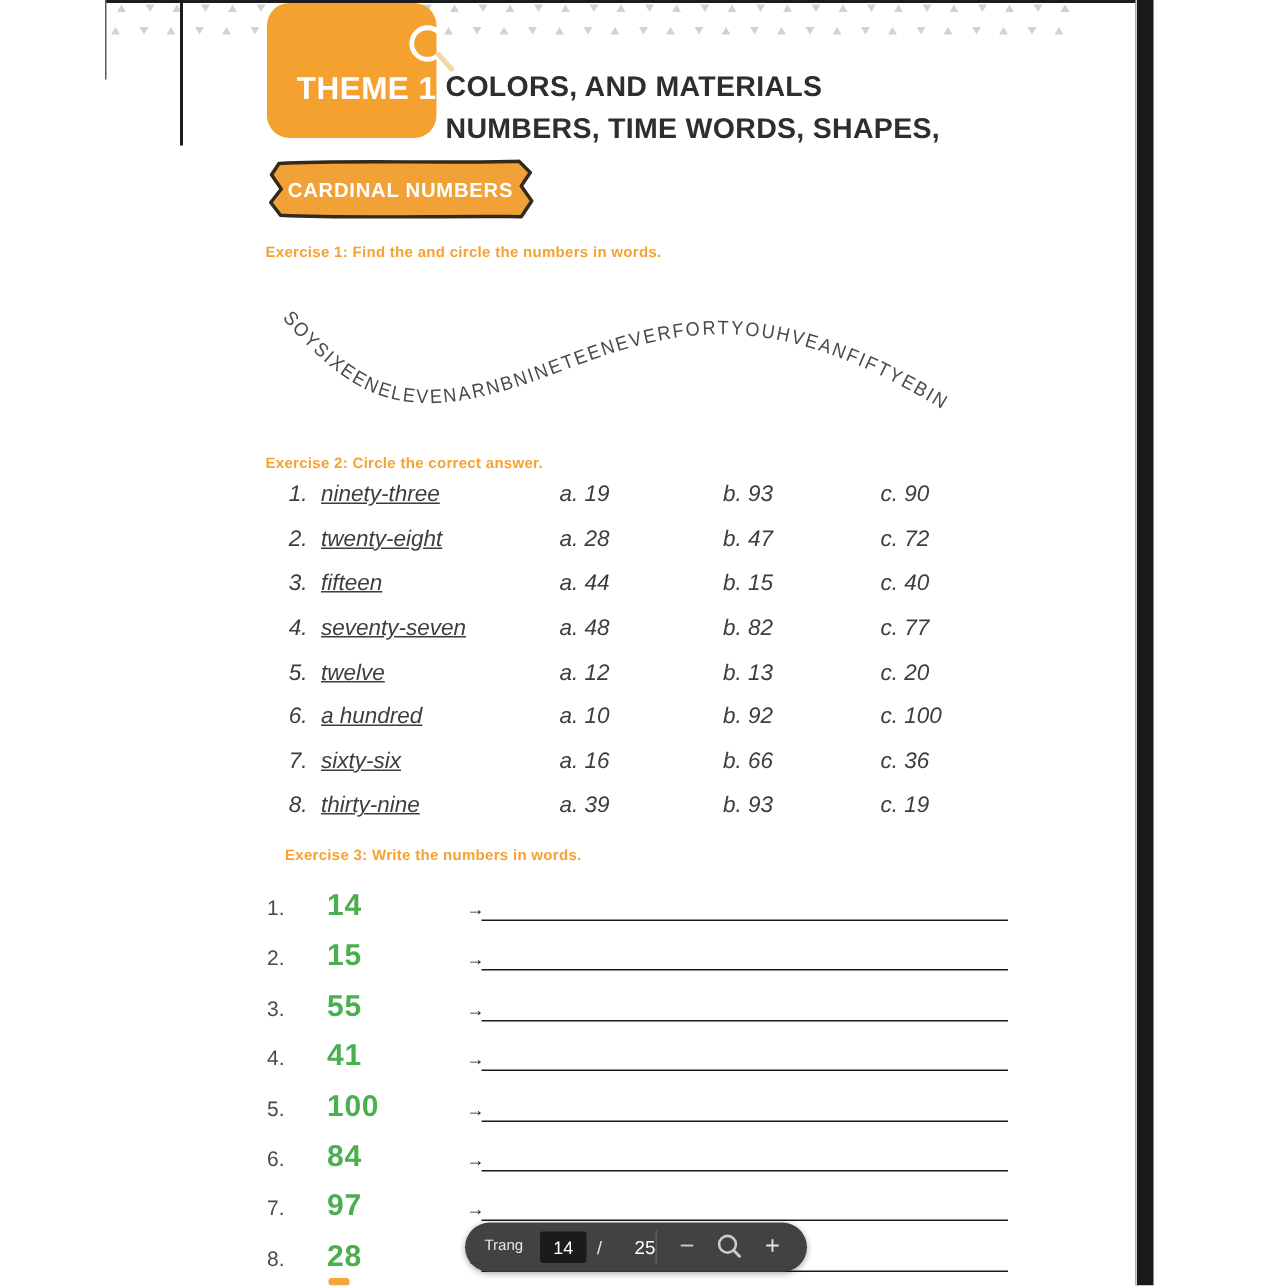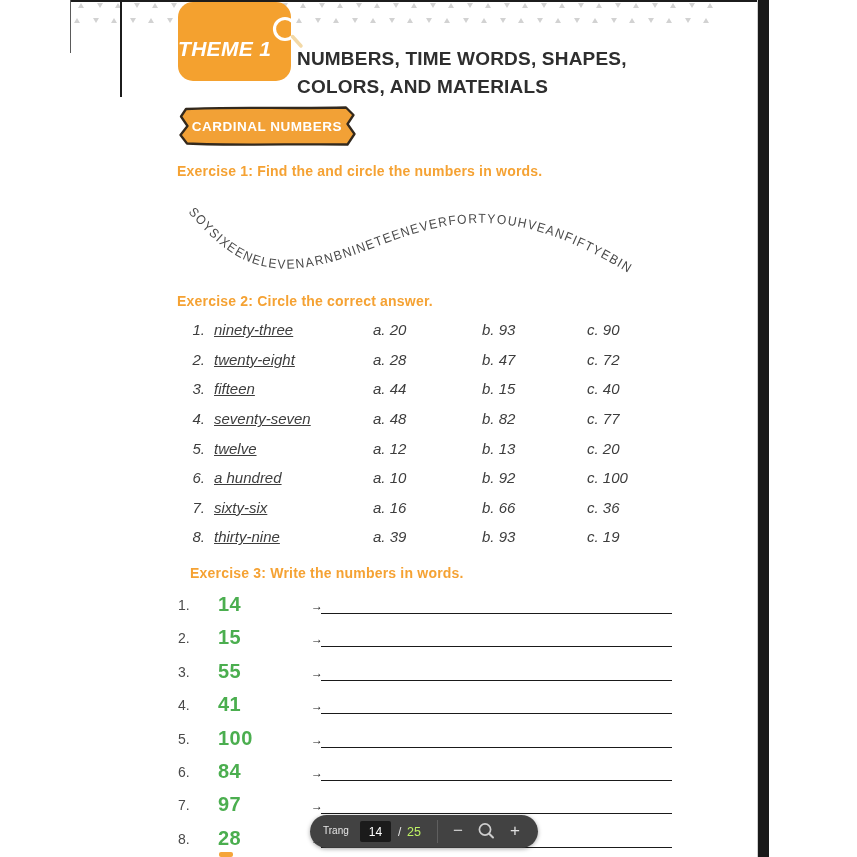--- a/index.html
+++ b/index.html
@@ -16,38 +16,38 @@
   .scrollbar{left:757px;top:0;width:11px;height:857px;background:#191919;border-left:1px solid #cfcfcf;z-index:20;}
 
   
   .tri-row{position:absolute;height:6px;white-space:nowrap;z-index:1;}
   .tri{display:inline-block;width:0;height:0;margin-right:12.5px;vertical-align:top;}
   .tri-up{border-left:3.5px solid transparent;border-right:3.5px solid transparent;border-bottom:5.5px solid #d2d2d2;}
   .tri-down{border-left:3.5px solid transparent;border-right:3.5px solid transparent;border-top:5.5px solid #d2d2d2;}
 
   
   .theme-badge{
-    left:178px;top:2px;width:113px;height:79px;background:#F4A12F;border-radius:15px;
-    display:flex;align-items:flex-end;justify-content:flex-start;z-index:3;font-style:italic;
+    left:178px;top:2px;width:113px;height:90px;background:#F4A12F;border-radius:15px;
+    display:flex;align-items:flex-end;justify-content:flex-end;z-index:3;
   }
   .theme-badge span{color:#fff;font-size:21px;font-weight:bold;letter-spacing:.3px;padding-bottom:20px;}
   .badge-magnifier{left:264px;top:8px;z-index:4;}
   .page-title{
     left:297px;top:45px;width:345px;z-index:3;color:#2e2e2e;
     font-size:19px;font-weight:bold;line-height:28px;letter-spacing:.2px;
   }
 
   
   .ribbon-svg{left:170px;top:100px;z-index:3;}
   .ribbon-svg text{fill:#ffffff;font-family:"Liberation Sans",sans-serif;font-size:13.5px;font-weight:bold;letter-spacing:.5px;}
 
   
-  .ex-heading{color:#F5A233;font-size:14px;font-weight:bold;letter-spacing:.2px;z-index:2;}
+  .ex-heading{color:#F5A233;font-size:10px;font-weight:bold;letter-spacing:.2px;z-index:2;}
   .ex1-h{left:177px;top:163px;}
-  .ex2-h{left:177px;top:293px;}
+  .ex2-h{left:177px;top:304px;}
   .ex3-h{left:177px;top:565px;margin-left:13px;}
 
   
   .wave-svg{left:178px;top:196px;z-index:2;}
   .wave-svg text{fill:#4a4a4a;font-family:"Liberation Sans",sans-serif;font-size:13px;letter-spacing:1.5px;}
 
   
   .ex2-table{left:177px;top:315px;width:480px;z-index:2;}
   .ex2-row{display:grid;grid-template-columns:28px 168px 109px 105px auto;height:29.6px;align-items:center;
     font-style:italic;font-size:15px;color:#3d3d3d;}
@@ -67,21 +67,21 @@
   .toolbar{
     left:310px;top:815px;width:228px;height:33px;background:rgba(58,58,58,.96);
     border-radius:16.5px;z-index:15;box-shadow:0 1px 4px rgba(0,0,0,.35);
   }
   .toolbar .t-label{position:absolute;left:13px;top:10px;font-size:10px;color:#e6e6e6;text-align:right;}
   .toolbar .t-input{
     position:absolute;left:50px;top:6px;width:31px;height:21px;background:#1b1b1b;border:none;
     border-radius:2px;color:#fff;font-size:12px;text-align:center;font-family:"Liberation Sans",sans-serif;padding:0;
   }
   .toolbar .t-slash{position:absolute;left:88px;top:10px;font-size:12px;color:#e6e6e6;}
-  .toolbar .t-total{position:absolute;left:97px;top:10px;font-size:12.5px;color:#bef264;}
+  .toolbar .t-total{position:absolute;left:113px;top:10px;font-size:12.5px;color:#ffffff;}
   .toolbar .t-div{position:absolute;left:127px;top:5px;width:1px;height:23px;background:#5f5f5f;}
   .toolbar .t-minus{position:absolute;left:139px;top:8px;width:18px;height:18px;color:#cdcdcd;font-size:17px;line-height:16px;text-align:center;cursor:pointer;}
   .toolbar .t-zoom{position:absolute;left:167px;top:7px;cursor:pointer;}
   .toolbar .t-plus{position:absolute;left:196px;top:7px;width:18px;height:18px;color:#e0e0e0;font-size:17px;line-height:18px;text-align:center;cursor:pointer;}
 </style>
 </head>
 <body>
 
 <div class="abs top-edge"></div>
 <div class="abs edge-v1"></div>
@@ -94,22 +94,22 @@
 
   <div class="abs theme-badge">
     <span>THEME 1</span>
   </div>
   <svg class="abs badge-magnifier" width="48" height="48">
     <circle cx="21" cy="21" r="10.5" fill="none" stroke="#ffffff" stroke-width="3.2"></circle>
     <line x1="28.5" y1="28.5" x2="37" y2="38" stroke="#F3D9A6" stroke-width="3.5" stroke-linecap="round"></line>
   </svg>
 
   <div class="abs page-title">
+    <div>COLORS, AND MATERIALS</div>
     <div>NUMBERS, TIME WORDS, SHAPES,</div>
-    <div>COLORS, AND MATERIALS</div>
   </div>
 
   <svg class="abs ribbon-svg" width="195" height="54" viewBox="0 0 195 54">
     <path d="M 16 9
              C 60 6.5, 120 9, 176 7.5
              L 183.5 15 L 177.5 24 L 184.5 34 L 177.5 44.5
              C 130 43.5, 70 46, 17 43.5
              L 10.5 35 L 17.5 26 L 11 16.5 Z" fill="#F2A136" stroke="#33291d" stroke-width="2.3" stroke-linejoin="round"></path>
     <text x="97" y="31" text-anchor="middle">CARDINAL NUMBERS</text>
   </svg>
@@ -122,21 +122,21 @@
     <text>
       <textPath href="#wavepath" startOffset="0" textLength="488" lengthAdjust="spacingAndGlyphs">SOYSIXEENELEVENARNBNINETEENEVERFORTYOUHVEANFIFTYEBING</textPath>
     </text>
   </svg>
 
   <div class="abs ex-heading ex2-h">Exercise 2: Circle the correct answer.</div>
   <div class="abs ex2-table">
     <div class="ex2-row">
       <span class="q-num">1.</span>
       <span class="q-word">ninety-three</span>
-      <span>a. 20</span>
+      <span>a. 19</span>
       <span>b. 93</span>
       <span>c. 90</span>
     </div>
     <div class="ex2-row">
       <span class="q-num">2.</span>
       <span class="q-word">twenty-eight</span>
       <span>a. 28</span>
       <span>b. 47</span>
       <span>c. 72</span>
     </div>

